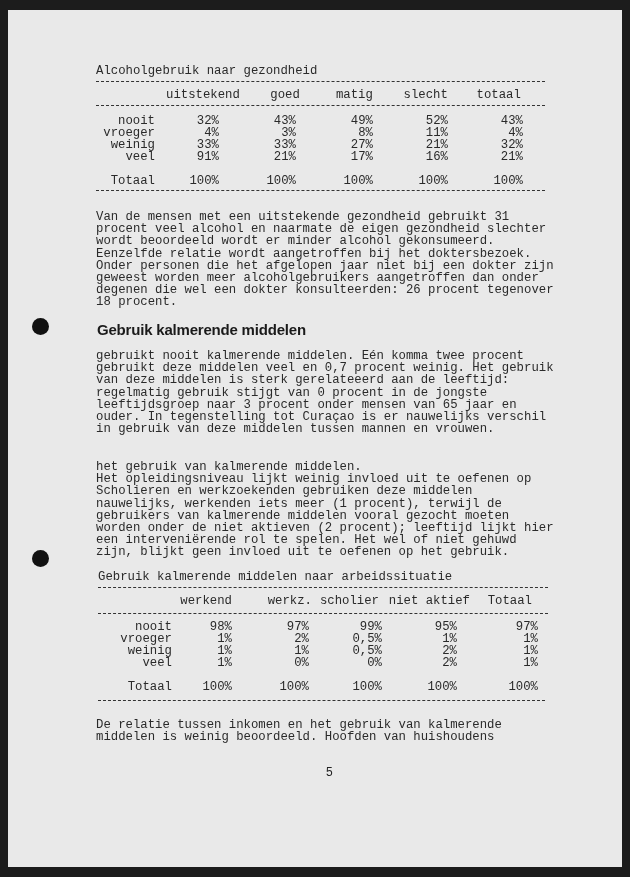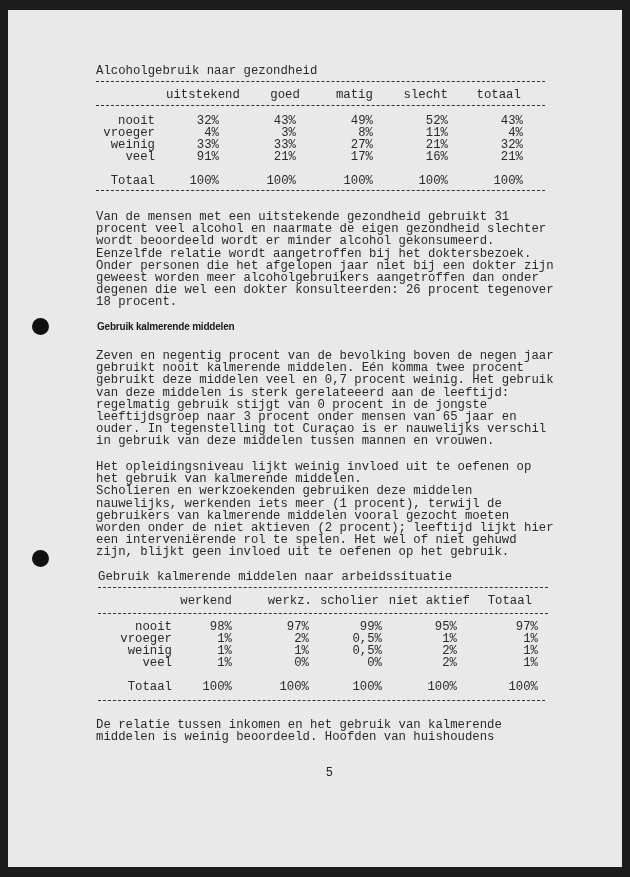--- a/index.html
+++ b/index.html
@@ -2,21 +2,21 @@
 <html><head>
 <meta charset="utf-8">
 <style>
   html, body { margin:0; padding:0; }
   body { width:630px; height:877px; background:#1c1c1c; position:relative; overflow:hidden; }
   .paper { position:absolute; left:8px; top:10px; width:614px; height:857px; background:#e9e9e9; }
   .hole { position:absolute; width:17px; height:17px; border-radius:50%; background:#111; }
   .mono { font-family:"Liberation Mono", "DejaVu Sans Mono", monospace; font-size:12.3px; color:#2a2a2a; line-height:12.2px; }
   .abs { position:absolute; white-space:pre; }
   .dash { position:absolute; height:0; border-top:1.4px dashed #333; }
-  .heading { position:absolute; font-family:"Liberation Sans", "DejaVu Sans", sans-serif; font-weight:bold; font-size:10px; color:#1a1a1a; letter-spacing:-0.2px; }
+  .heading { position:absolute; font-family:"Liberation Sans", "DejaVu Sans", sans-serif; font-weight:bold; font-size:15px; color:#1a1a1a; letter-spacing:-0.2px; }
   .para { position:absolute; left:96px; width:470px; }
   .para div { white-space:pre; height:12.2px; }
   table.t { position:absolute; border-collapse:collapse; }
   table.t td { padding:0; text-align:right; white-space:pre; height:12px; line-height:12px; }
   .pagenum { position:absolute; left:326px; top:765px; font-family:"Liberation Sans", sans-serif; font-size:12px; color:#222; }
 </style>
 </head>
 <body>
 
 <div class="paper"></div>
@@ -94,33 +94,32 @@
   <div>Eenzelfde relatie wordt aangetroffen bij het doktersbezoek.</div>
   <div>Onder personen die het afgelopen jaar niet bij een dokter zijn</div>
   <div>geweest worden meer alcoholgebruikers aangetroffen dan onder</div>
   <div>degenen die wel een dokter konsulteerden: 26 procent tegenover</div>
   <div>18 procent.</div>
 </div>
 
 <div class="heading" style="left:97px;top:321px;">Gebruik kalmerende middelen</div>
 
 <div class="para mono" style="top:350px;">
-  <div>Zeven en negentig procent van de bevolking boven de negen jaar</div>
   <div>gebruikt nooit kalmerende middelen. Eén komma twee procent</div>
   <div>gebruikt deze middelen veel en 0,7 procent weinig. Het gebruik</div>
   <div>van deze middelen is sterk gerelateeerd aan de leeftijd:</div>
   <div>regelmatig gebruik stijgt van 0 procent in de jongste</div>
   <div>leeftijdsgroep naar 3 procent onder mensen van 65 jaar en</div>
   <div>ouder. In tegenstelling tot Curaçao is er nauwelijks verschil</div>
   <div>in gebruik van deze middelen tussen mannen en vrouwen.</div>
 </div>
 
 <div class="para mono" style="top:461px;">
+  <div>het gebruik van kalmerende middelen.</div>
   <div>Het opleidingsniveau lijkt weinig invloed uit te oefenen op</div>
-  <div>het gebruik van kalmerende middelen.</div>
   <div>Scholieren en werkzoekenden gebruiken deze middelen</div>
   <div>nauwelijks, werkenden iets meer (1 procent), terwijl de</div>
   <div>gebruikers van kalmerende middelen vooral gezocht moeten</div>
   <div>worden onder de niet aktieven (2 procent); leeftijd lijkt hier</div>
   <div>een interveniërende rol te spelen. Het wel of niet gehuwd</div>
   <div>zijn, blijkt geen invloed uit te oefenen op het gebruik.</div>
 </div>
 
 <div class="mono abs" style="left:98px;top:571px;">Gebruik kalmerende middelen naar arbeidssituatie</div>
 <div class="dash" style="left:98px;width:450px;top:587px;"></div>

